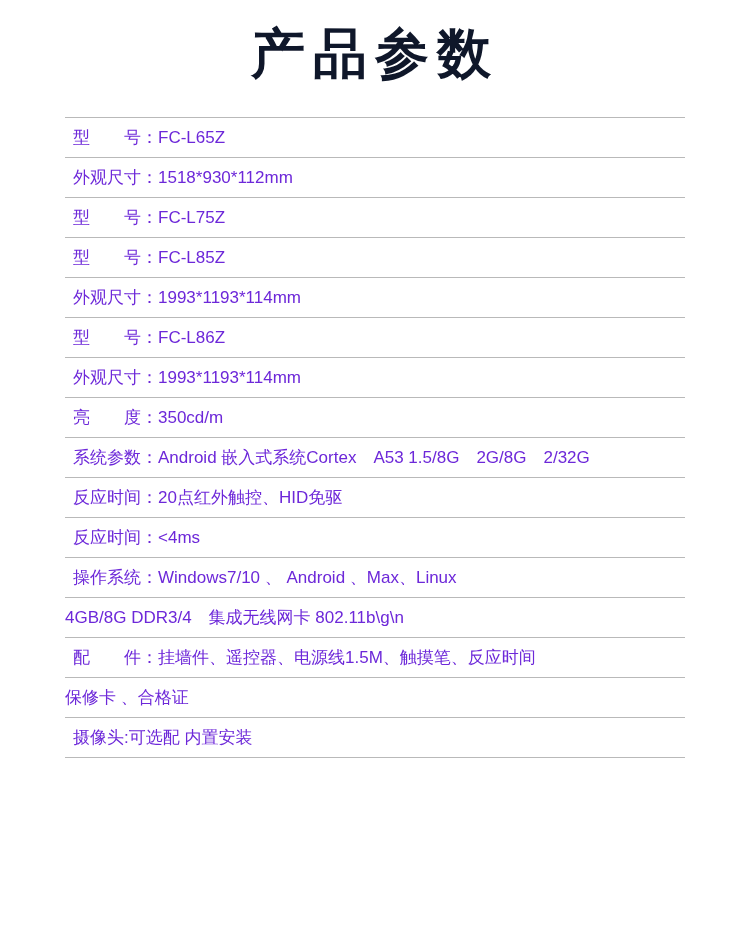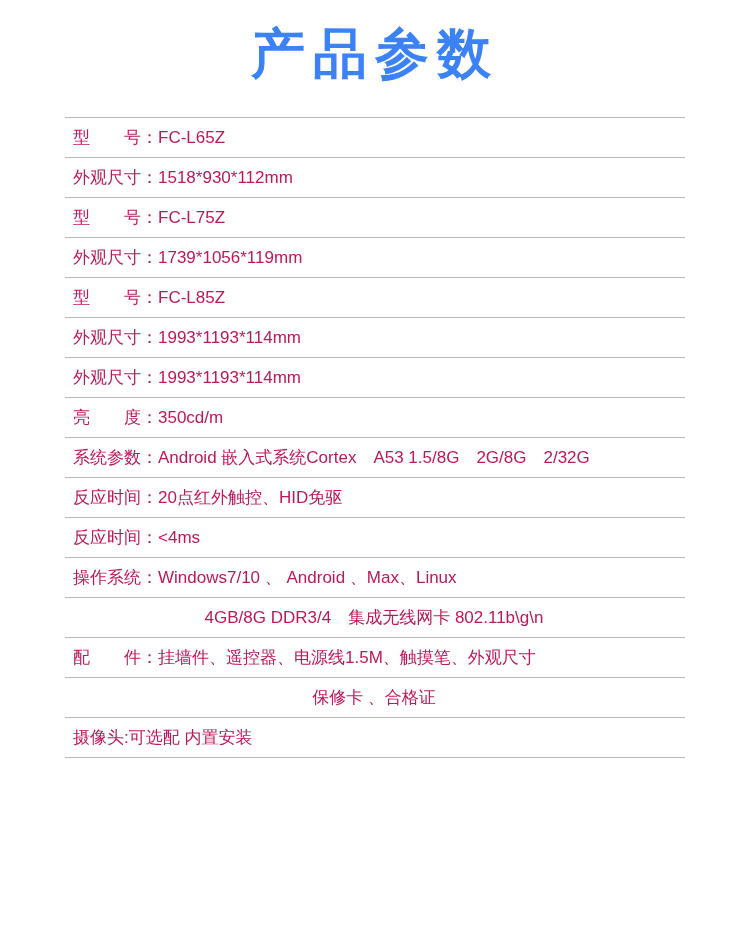--- a/index.html
+++ b/index.html
@@ -20,71 +20,71 @@
     position: relative;
     box-sizing: border-box;
   }
   .title {
     text-align: center;
     font-size: 54px;
     font-weight: bold;
     letter-spacing: 8px;
     padding-top: 18px;
     padding-bottom: 10px;
-    color: #3b82f6;
+    color: #0f172a;
     font-family: "DejaVu Sans", "Liberation Sans", sans-serif;
   }
   .spec-table {
     width: 620px;
     margin: 16px auto 0 auto;
     border-collapse: collapse;
   }
   .spec-table tr {
     border-bottom: 1px solid #b9b9b9;
   }
   .spec-table tr:first-child {
     border-top: 1px solid #b9b9b9;
   }
   .spec-table td {
     padding: 9px 2px 9px 8px;
     font-size: 17px;
     line-height: 21px;
-    color: #be185d;
+    color: #6d28d9;
     vertical-align: middle;
     white-space: nowrap;
   }
   td.center {
-    text-align: center;
+    text-align: left;
     padding-left: 0;
   }
 </style>
 </head>
 <body>
 
 <div class="page">
   <div class="title">产品参数</div>
   <table class="spec-table">
     <tbody>
       <tr>
           <td>型　　号：FC-L65Z</td>
         </tr>
       <tr>
           <td>外观尺寸：1518*930*112mm</td>
         </tr>
       <tr>
           <td>型　　号：FC-L75Z</td>
         </tr>
       <tr>
-          <td>外观尺寸：1739*1056*119mm</td>
-        </tr>
-      <tr>
           <td>型　　号：FC-L85Z</td>
         </tr>
       <tr>
           <td>外观尺寸：1993*1193*114mm</td>
+        </tr>
+      <tr>
+          <td>型　　号：FC-L86Z</td>
         </tr>
       <tr>
           <td>外观尺寸：1993*1193*114mm</td>
         </tr>
       <tr>
           <td>亮　　度：350cd/m</td>
         </tr>
       <tr>
           <td>系统参数：Android 嵌入式系统Cortex　A53 1.5/8G　2G/8G　2/32G</td>
         </tr>
@@ -94,21 +94,21 @@
       <tr>
           <td>反应时间：&lt;4ms</td>
         </tr>
       <tr>
           <td>操作系统：Windows7/10 、 Android 、Max、Linux</td>
         </tr>
       <tr>
           <td class="center">4GB/8G DDR3/4　集成无线网卡 802.11b\g\n</td>
         </tr>
       <tr>
-          <td>配　　件：挂墙件、遥控器、电源线1.5M、触摸笔、外观尺寸</td>
+          <td>配　　件：挂墙件、遥控器、电源线1.5M、触摸笔、反应时间</td>
         </tr>
       <tr>
           <td class="center">保修卡 、合格证</td>
         </tr>
       <tr>
           <td>摄像头:可选配 内置安装</td>
         </tr>
     </tbody>
   </table>
 </div>

